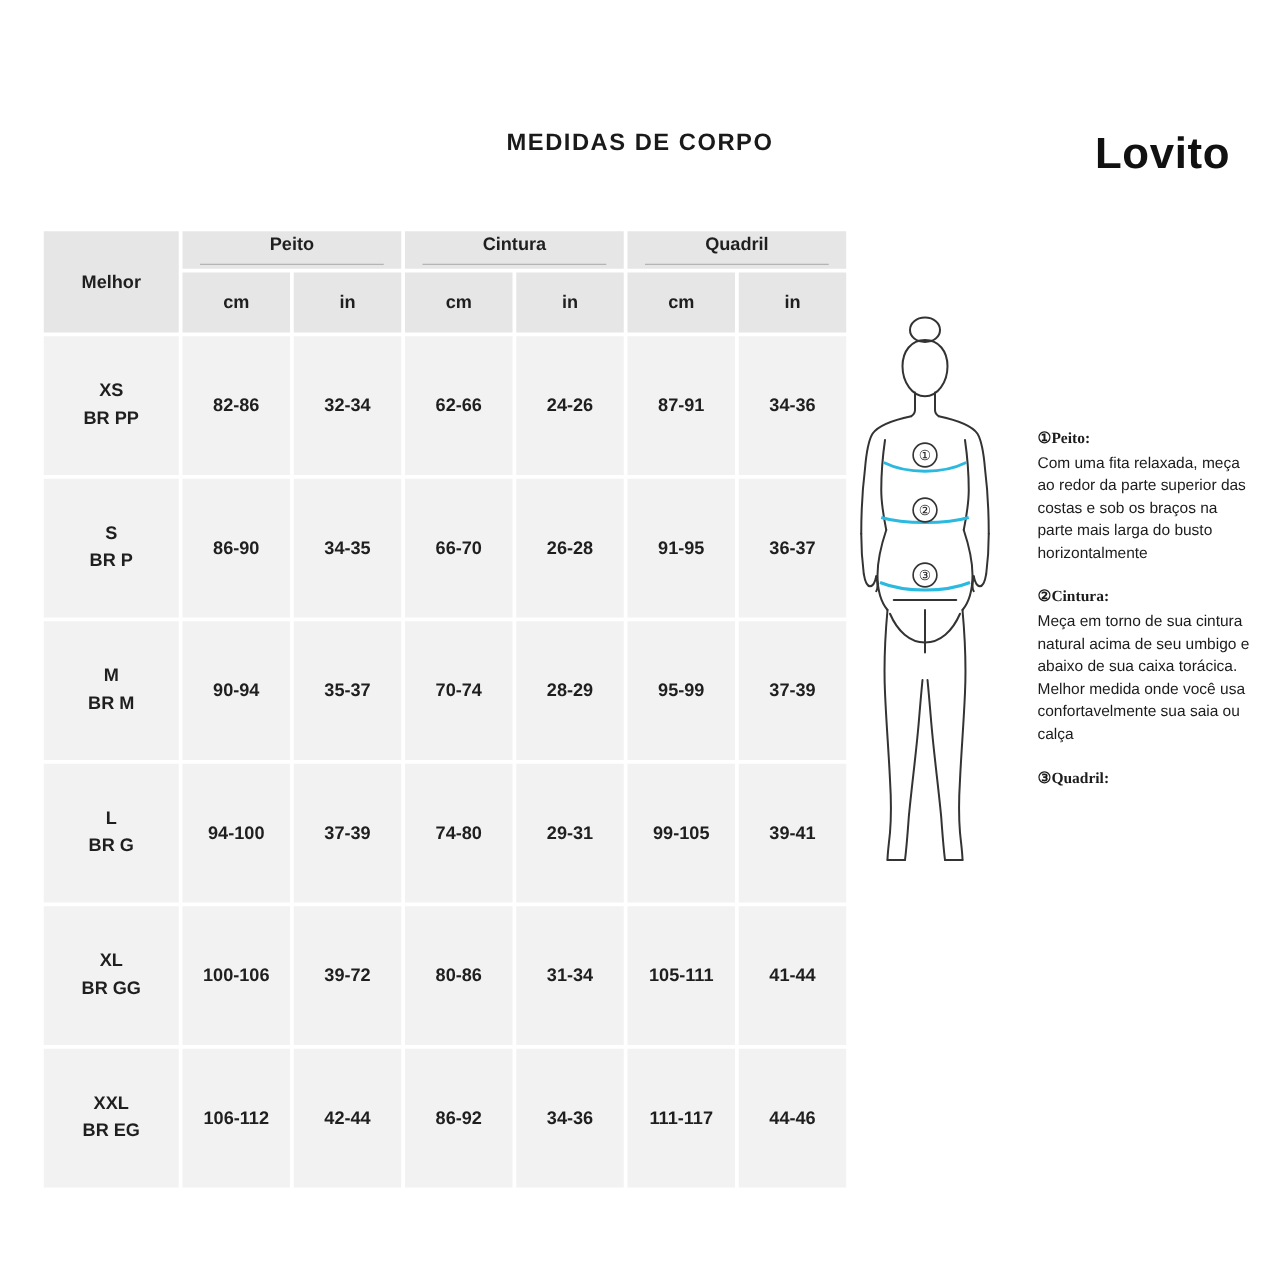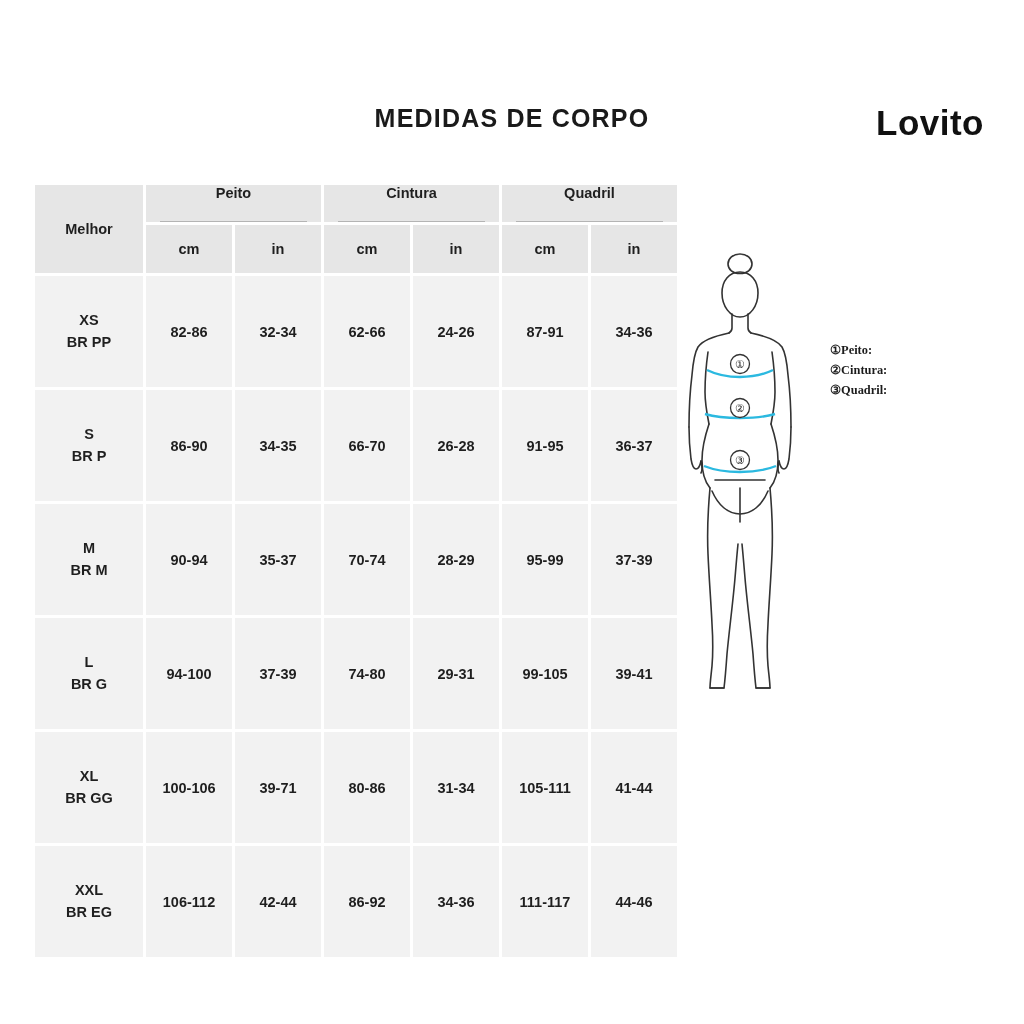--- a/index.html
+++ b/index.html
@@ -16,21 +16,21 @@
     overflow: hidden;
   }
 
   
   .page-title {
     position: absolute;
     top: 104px;
     left: 0;
     width: 1024px;
     text-align: center;
-    font-size: 25px;
+    font-size: 19px;
     font-weight: bold;
     letter-spacing: 1.2px;
     color: #1a1a1a;
   }
   .brand {
     position: absolute;
     top: 103px;
     right: 40px;
     font-size: 35px;
     font-weight: bold;
@@ -67,21 +67,21 @@
     height: 30px;
     font-size: 14.5px;
   }
   .unit-head {
     height: 48px;
     font-size: 13px;
     font-weight: bold;
   }
   .group-head .gh-inner {
     display: block;
-    padding-bottom: 20px;
+    padding-bottom: 7px;
     border-bottom: 1px solid #b4b4b4;
     margin: 0 14px;
   }
   .size-cell {
     height: 111px;
     line-height: 1.45;
     font-size: 14.5px;
   }
   .size-cell .ln2 { display: block; }
   .val-cell {
@@ -209,21 +209,21 @@
       <td class="val-cell">29-31</td>
       <td class="val-cell">99-105</td>
       <td class="val-cell">39-41</td>
     </tr>
     <tr>
       <td class="size-cell">
         <span>XL</span>
         <span class="ln2">BR GG</span>
       </td>
       <td class="val-cell">100-106</td>
-      <td class="val-cell">39-71</td>
+      <td class="val-cell">39-72</td>
       <td class="val-cell">80-86</td>
       <td class="val-cell">31-34</td>
       <td class="val-cell">105-111</td>
       <td class="val-cell">41-44</td>
     </tr>
     <tr>
       <td class="size-cell">
         <span>XXL</span>
         <span class="ln2">BR EG</span>
       </td>
@@ -282,17 +282,19 @@
       <circle cx="80" cy="160" r="9.5" fill="#ffffff" stroke="#333333" stroke-width="1.3"></circle>
       <text x="80" y="164" text-anchor="middle" font-family="Liberation Sans, sans-serif" font-size="11" fill="#222222">②</text>
       <circle cx="80" cy="212" r="9.5" fill="#ffffff" stroke="#333333" stroke-width="1.3"></circle>
       <text x="80" y="216" text-anchor="middle" font-family="Liberation Sans, sans-serif" font-size="11" fill="#222222">③</text>
     </g>
   </svg>
 </div>
 
 <div class="notes">
   <p class="note-title">①Peito:</p>
+  <p class="note-body">Com uma fita relaxada, meça ao redor da parte superior das costas e sob os braços na parte mais larga do busto horizontalmente</p>
 
   <p class="note-title">②Cintura:</p>
+  <p class="note-body">Meça em torno de sua cintura natural acima de seu umbigo e abaixo de sua caixa torácica. Melhor medida onde você usa confortavelmente sua saia ou calça</p>
 
   <p class="note-title">③Quadril:</p>
 </div>
 
 </body></html>

